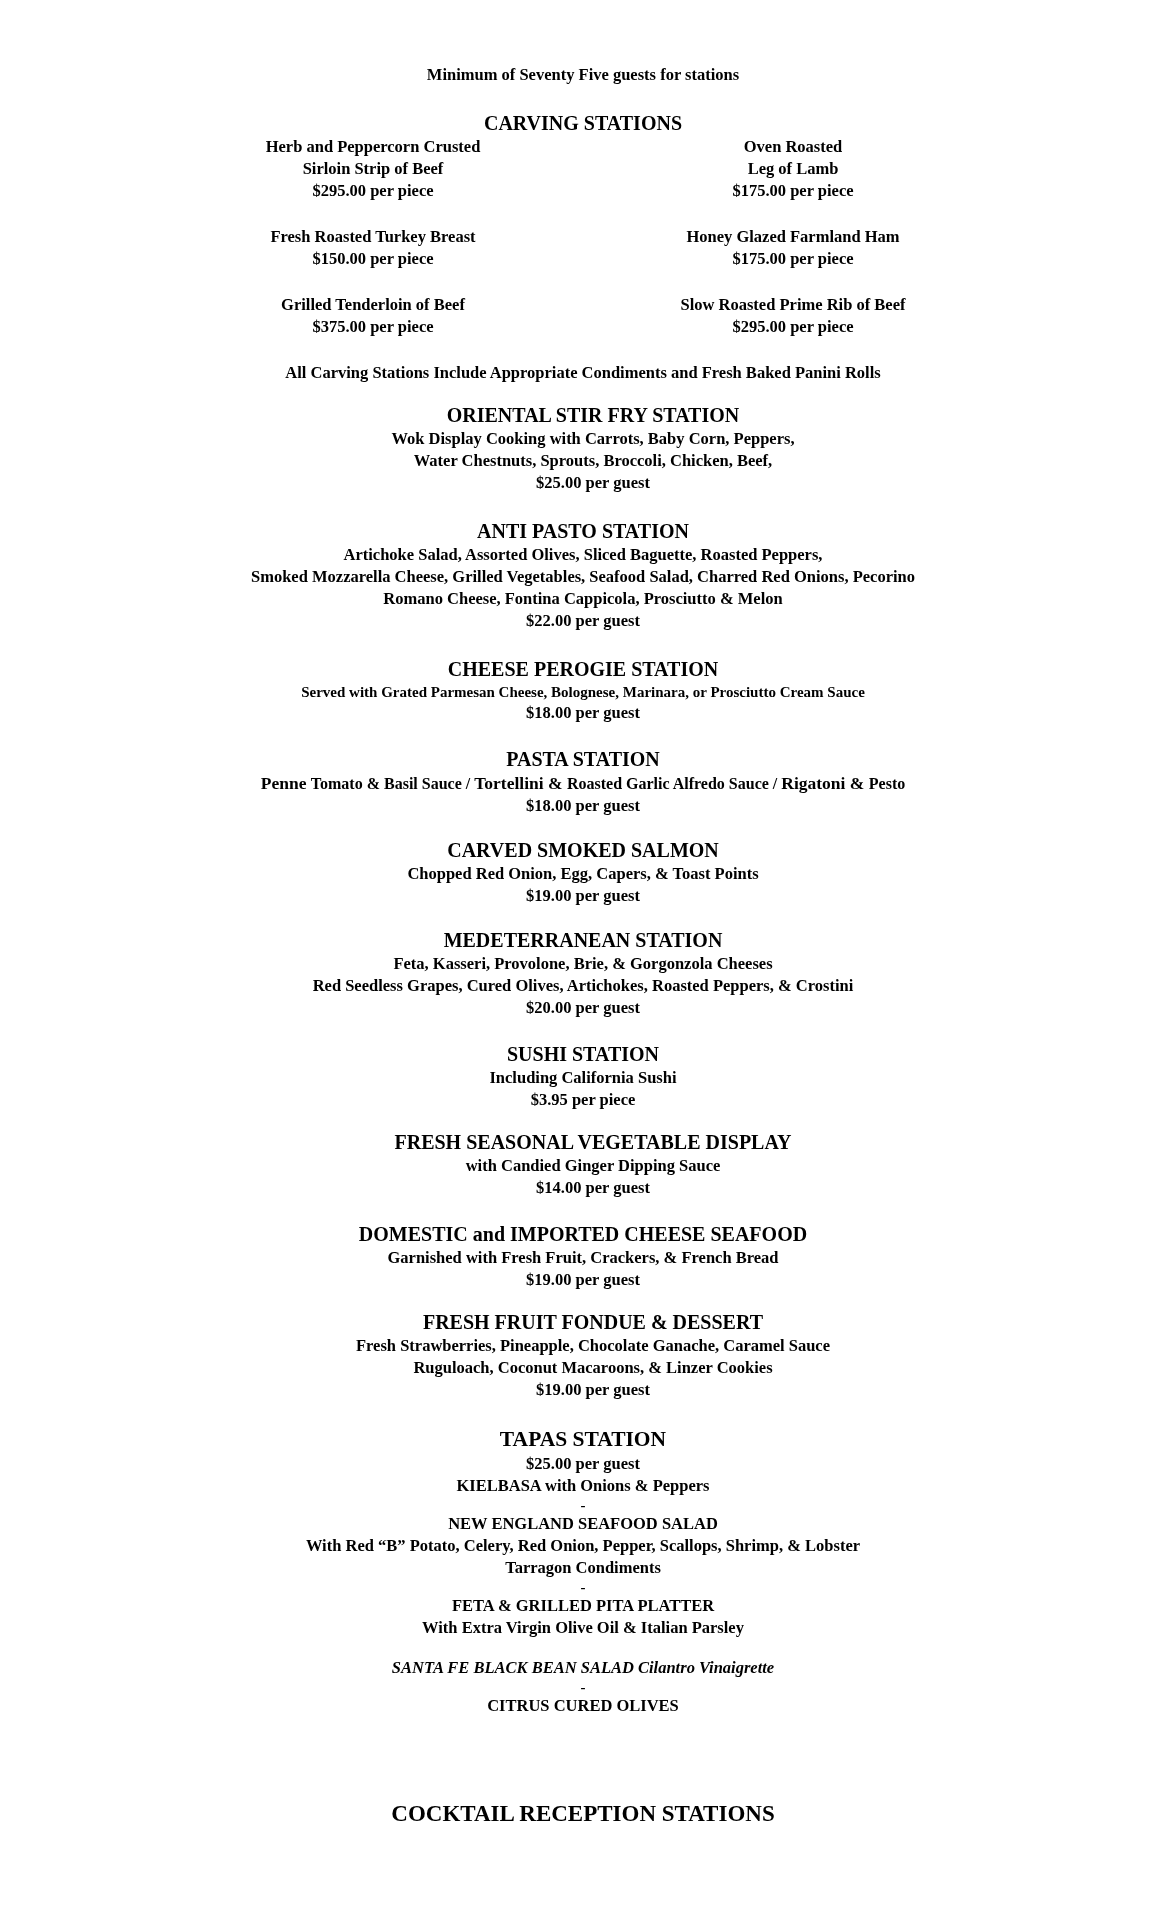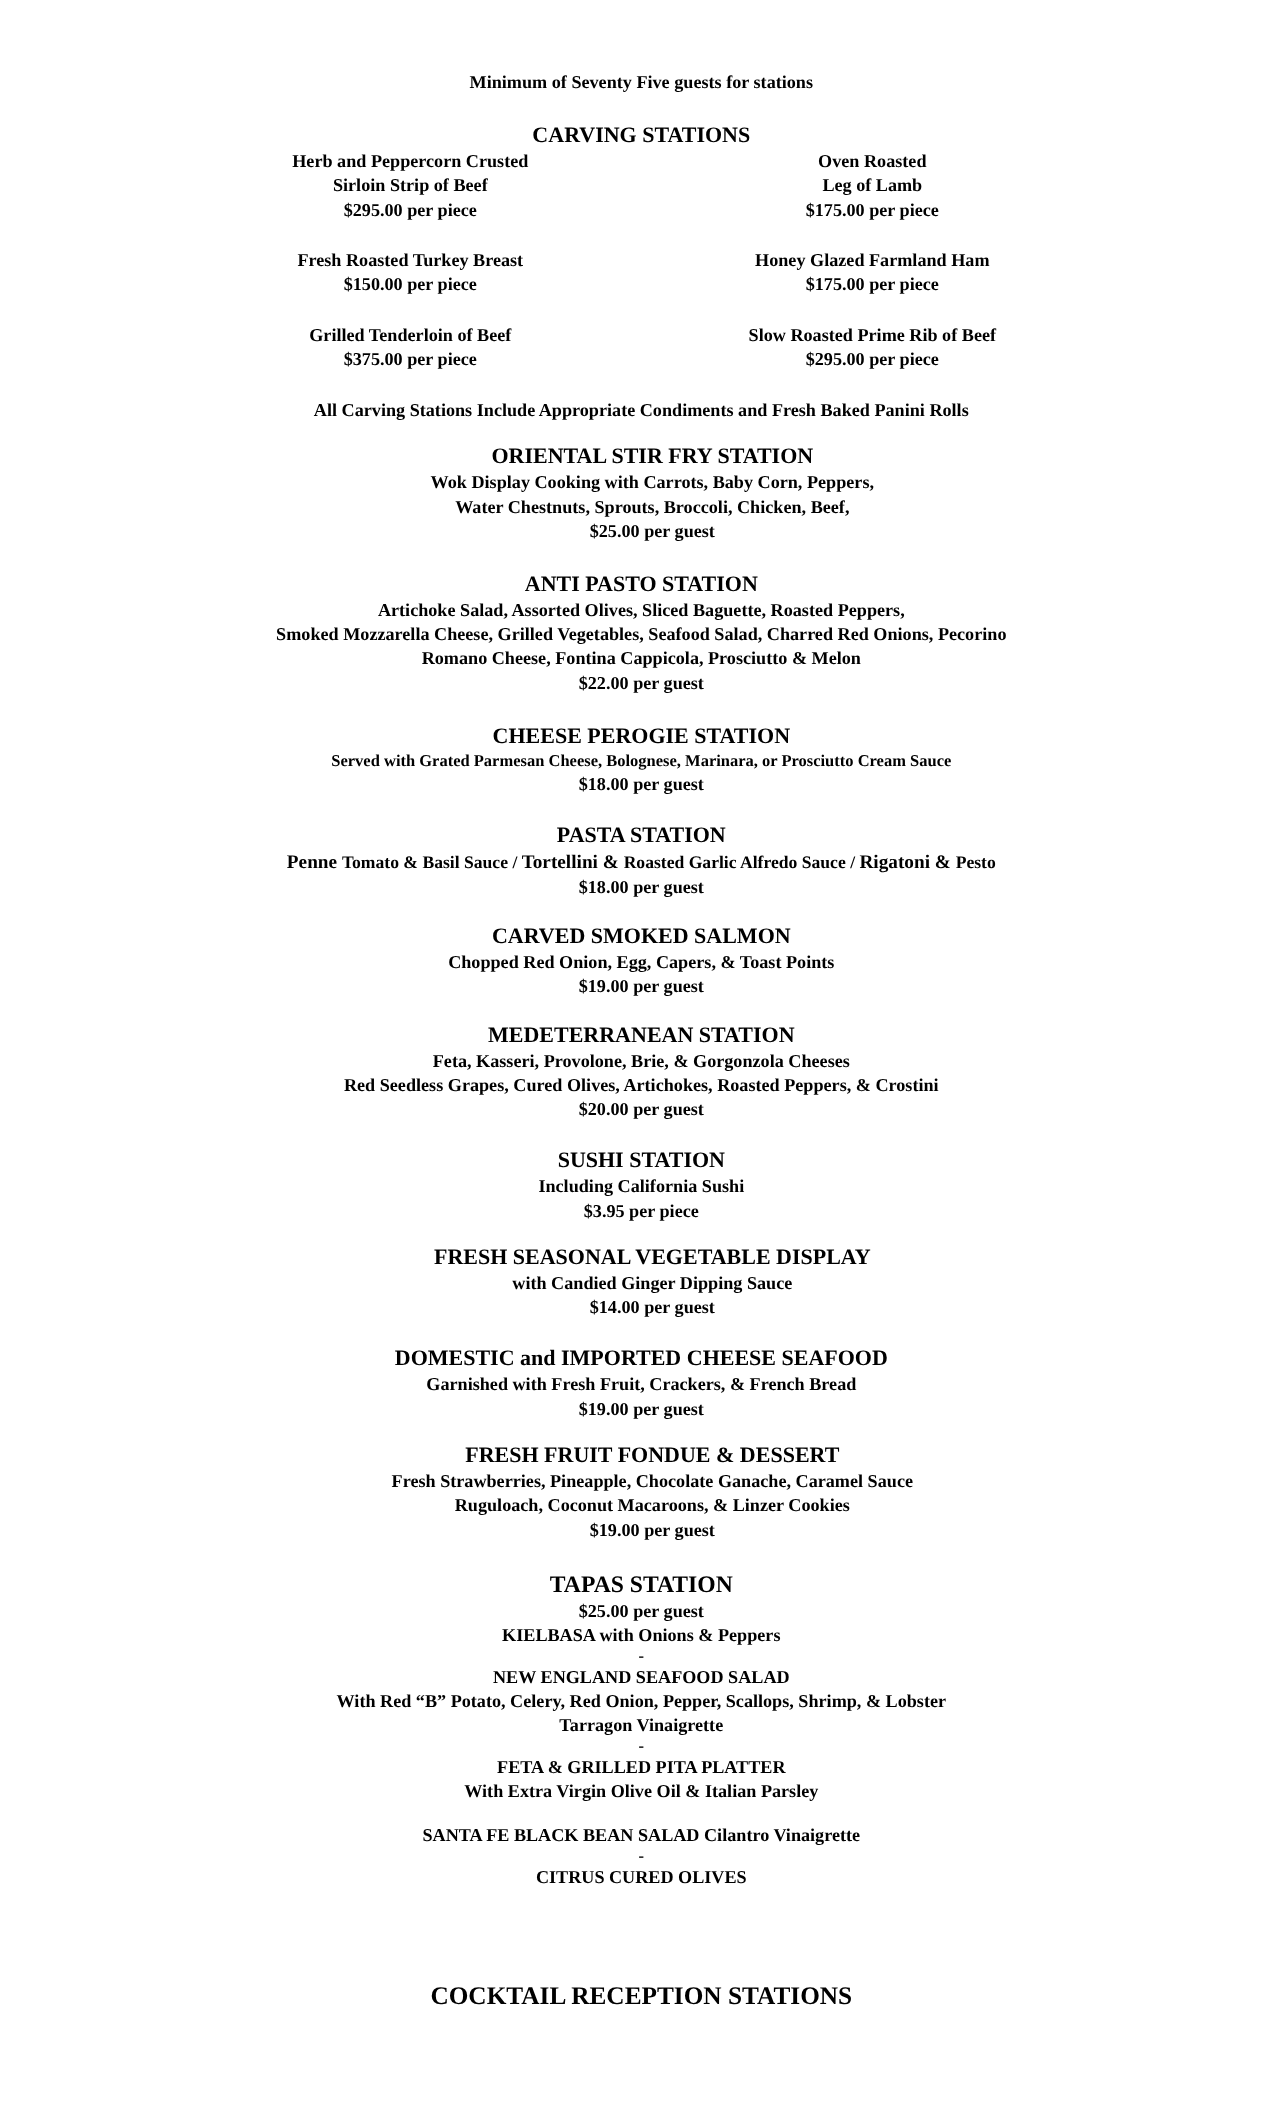--- a/index.html
+++ b/index.html
@@ -23,21 +23,21 @@
   .carving-grid {
     width:840px; margin:0 auto;
     display:grid; grid-template-columns:1fr 1fr; row-gap:24px;
   }
   .carving-footnote { margin-top:24px; }
 
   .mt-18 { margin-top:18px;padding-left:20px; }
   .mt-20 { margin-top:20px; }
   .mt-22 { margin-top:22px;text-align:center; }
   .mt-24 { margin-top:24px; }
-  .tapas-gap { margin-top:18px; }
+  .tapas-gap { margin-top:18px;font-style:italic; }
   .cocktail-title { margin-top:82px; }
 </style>
 </head>
 <body>
 
 <div class="page">
 
   <div class="line">Minimum of Seventy Five guests for stations</div>
 
   <div>
@@ -138,21 +138,21 @@
     <div class="line">$19.00 per guest</div>
   </div>
 
   <div class="mt-24">
     <div class="big-title">TAPAS STATION</div>
     <div class="line">$25.00 per guest</div>
     <div class="line">KIELBASA with Onions &amp; Peppers</div>
     <div class="dash">-</div>
     <div class="line">NEW ENGLAND SEAFOOD SALAD</div>
     <div class="line">With Red “B” Potato, Celery, Red Onion, Pepper, Scallops, Shrimp, &amp; Lobster</div>
-    <div class="line">Tarragon Vinaigrette</div>
+    <div class="line">Tarragon Condiments</div>
     <div class="dash">-</div>
     <div class="line">FETA &amp; GRILLED PITA PLATTER</div>
     <div class="line">With Extra Virgin Olive Oil &amp; Italian Parsley</div>
     <div class="line tapas-gap">SANTA FE BLACK BEAN SALAD Cilantro Vinaigrette</div>
     <div class="dash">-</div>
     <div class="line">CITRUS CURED OLIVES</div>
   </div>
 
   <div class="xl-title cocktail-title">COCKTAIL RECEPTION STATIONS</div>
 

